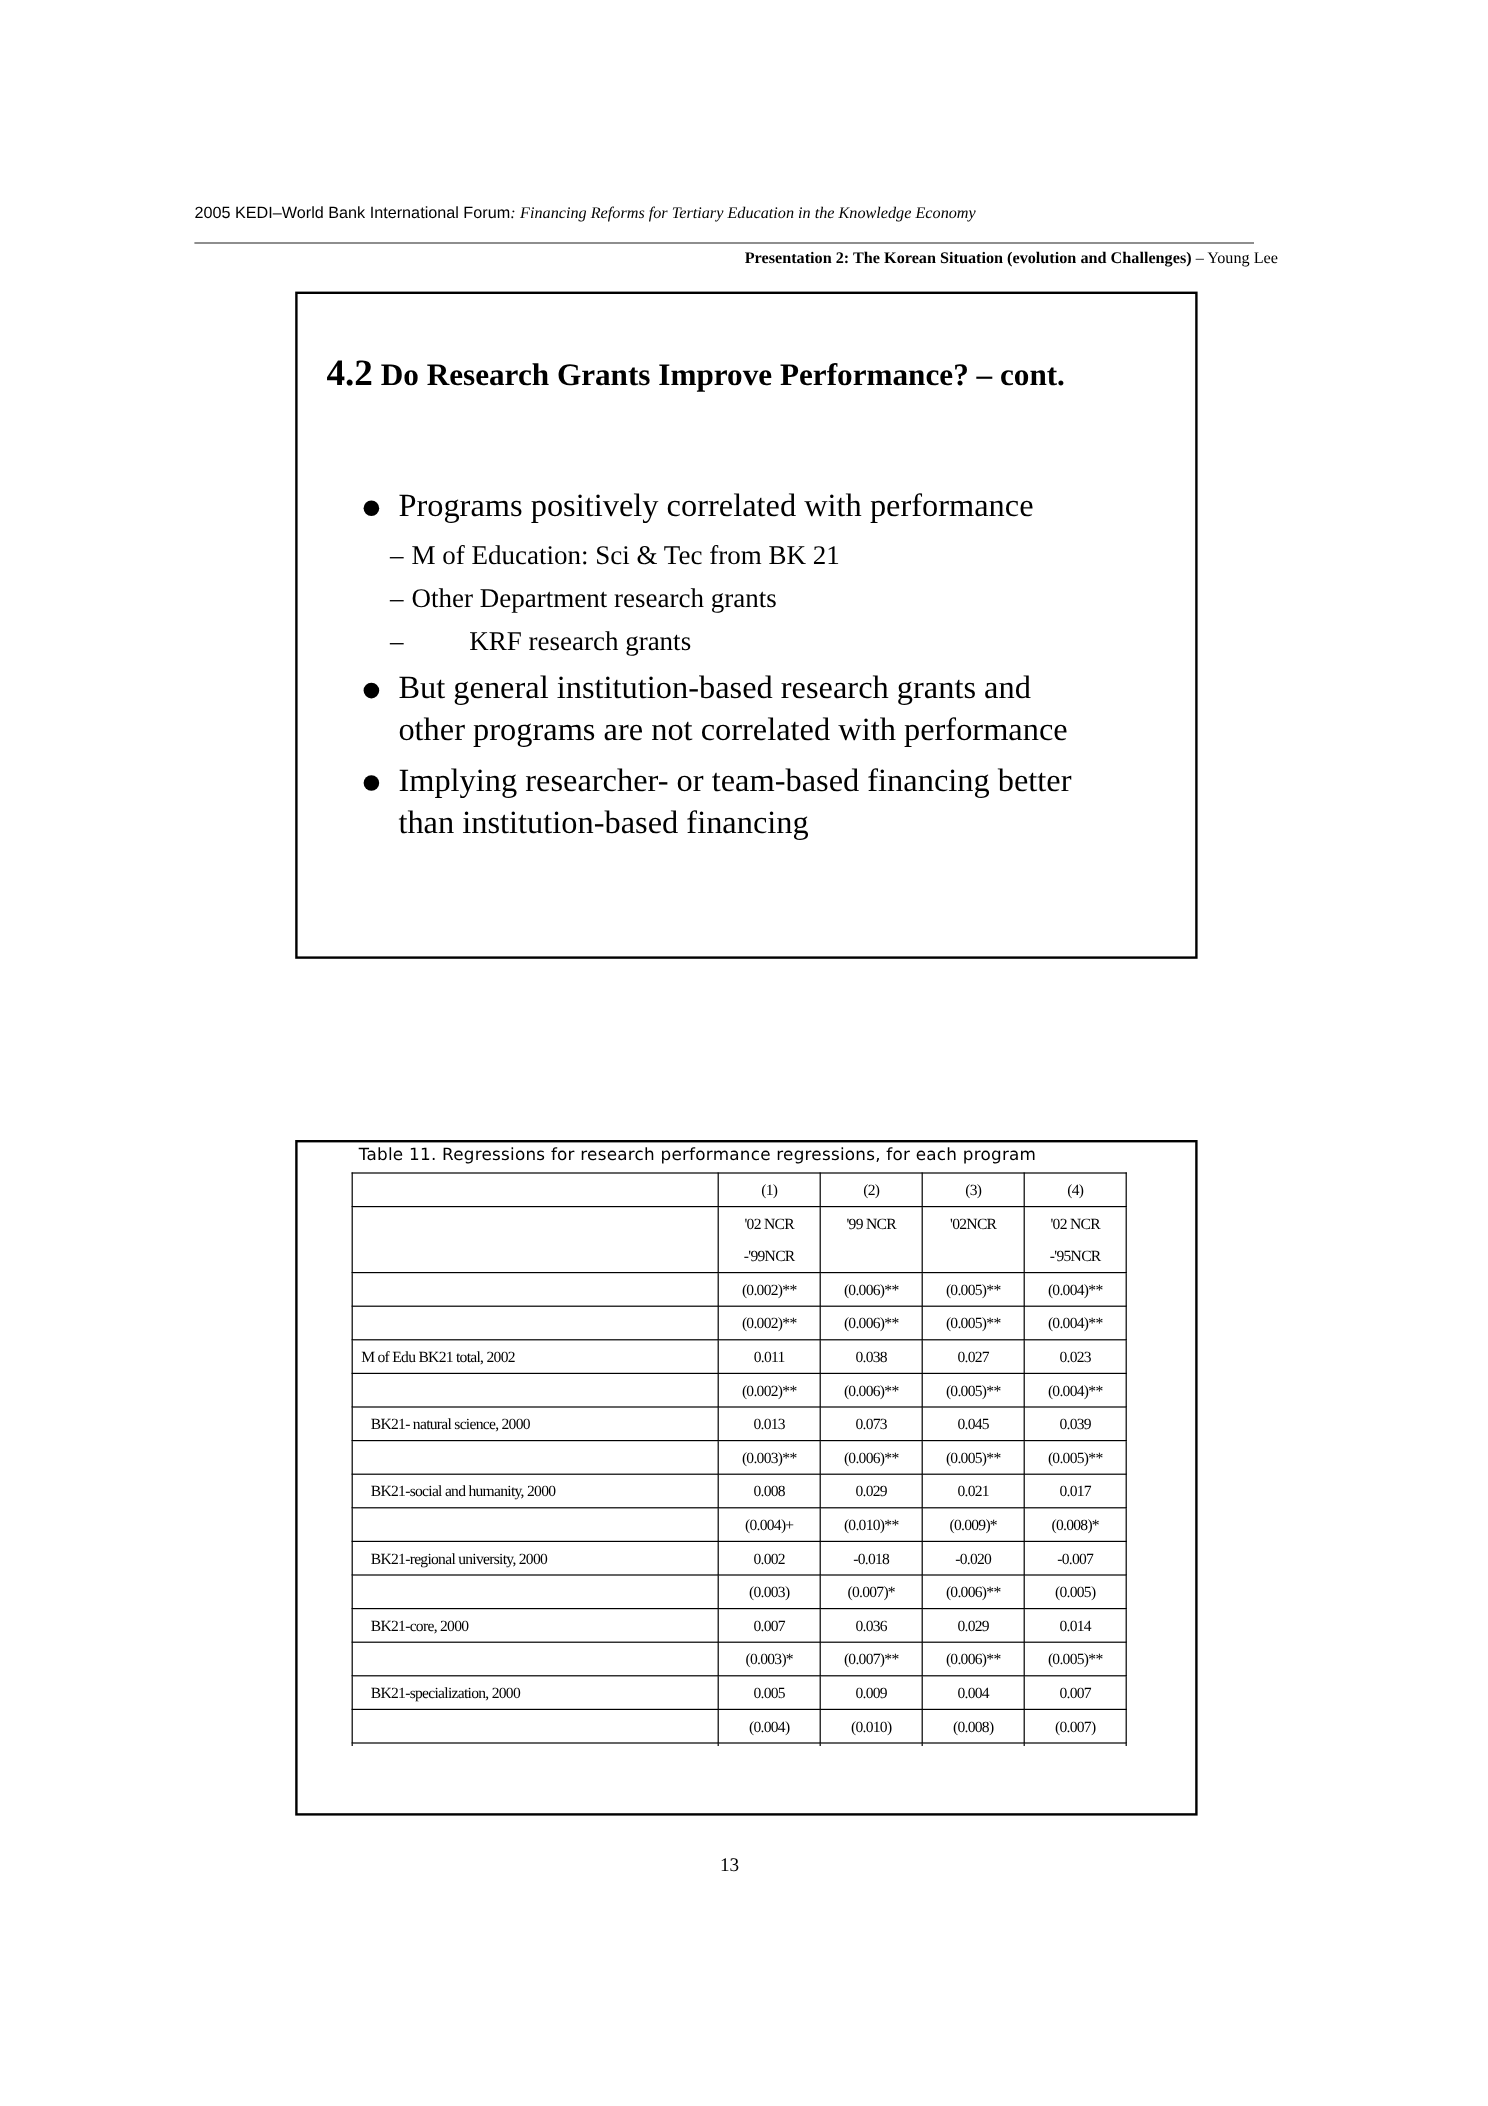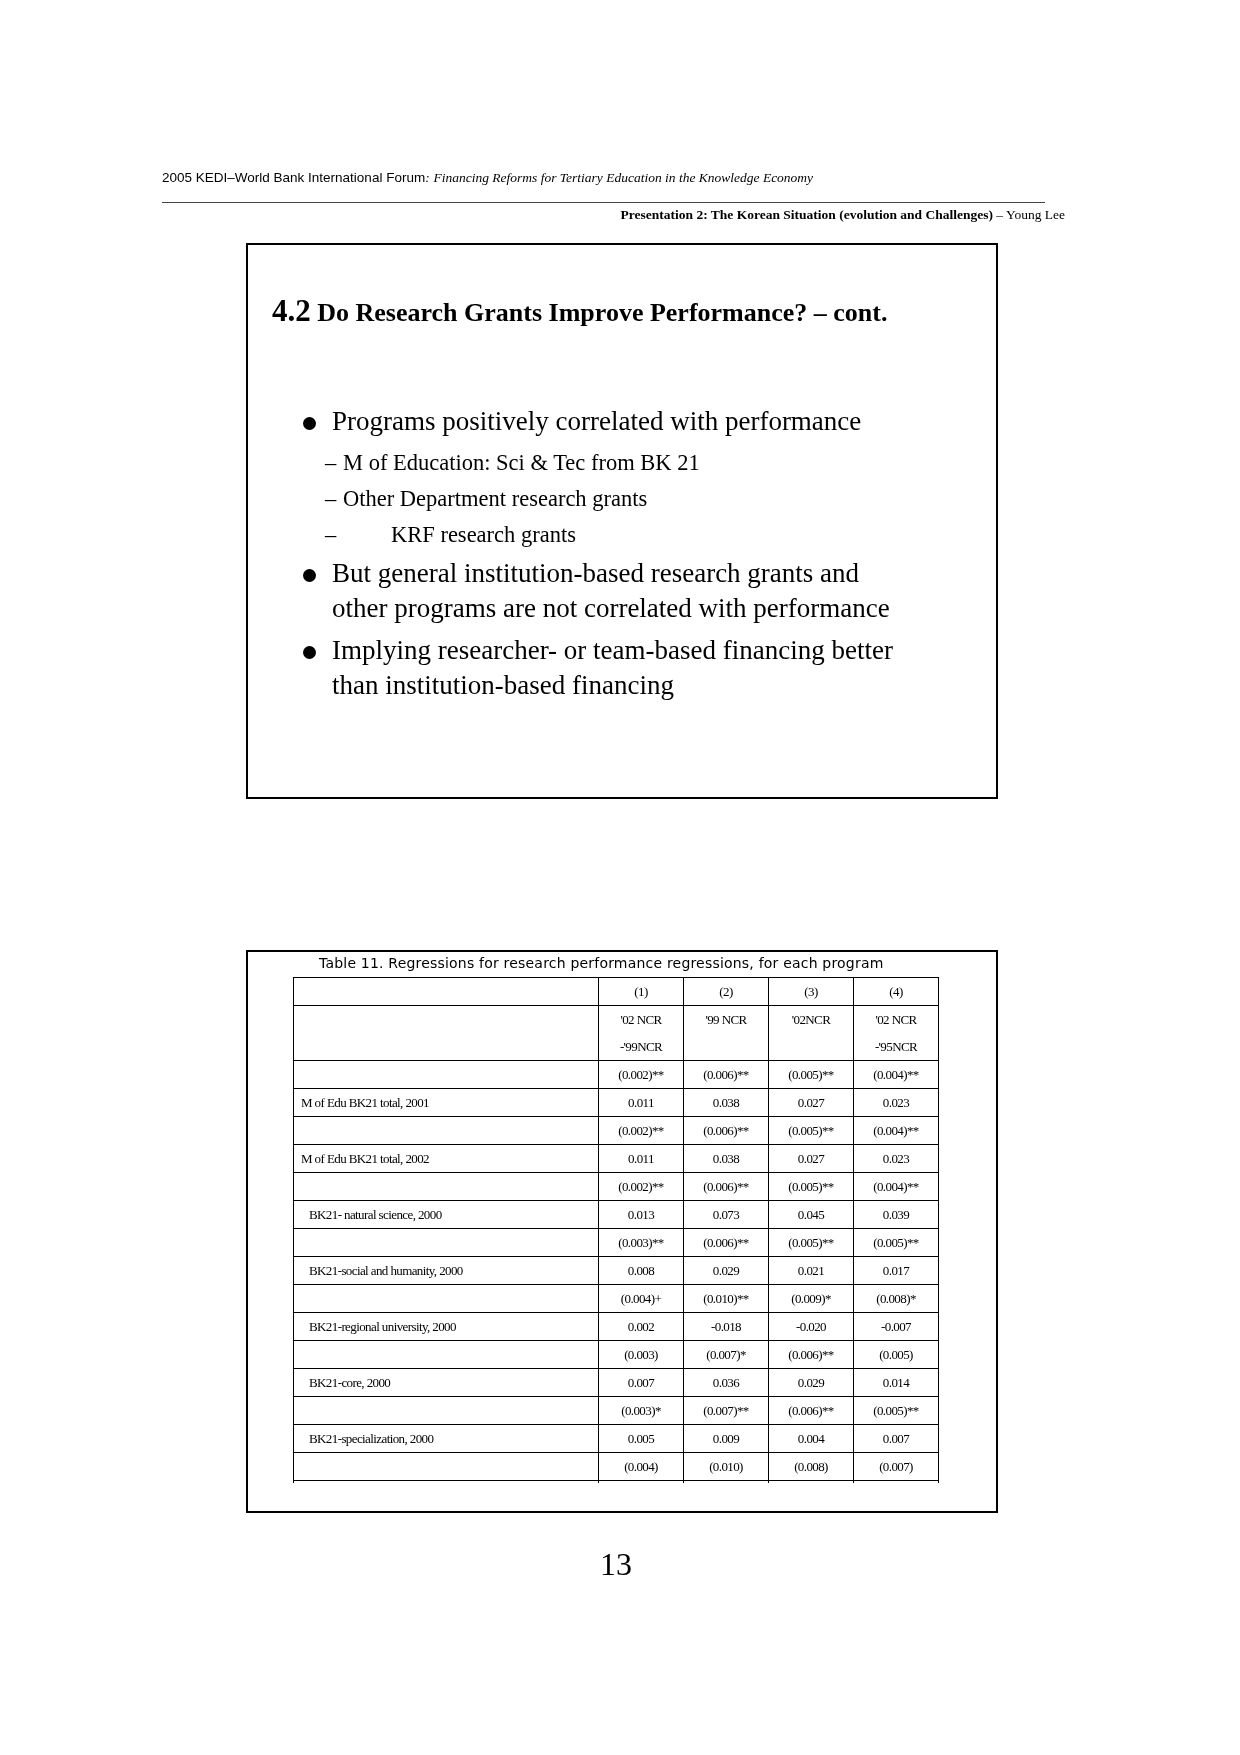--- a/index.html
+++ b/index.html
@@ -32,37 +32,37 @@
   .sub-line { font-family: "Liberation Serif", serif; font-size: 22.5px; white-space: nowrap; }
   .dot { width: 13px; height: 13px; border-radius: 50%; background: #000; }
   .dash { font-family: "Liberation Serif", serif; font-size: 22.5px; }
 
   .tbox {
     left: 246px; top: 950px; width: 752px; height: 563px;
     border: 2px solid #000; box-sizing: border-box;
   }
   .tcaption {
     left: 299px; top: 955px; white-space: nowrap;
-    font-family: "DejaVu Sans", sans-serif; font-size: 14px; letter-spacing: 0.2px; margin-left: 20px;
+    font-family: "DejaVu Sans", sans-serif; font-size: 14px; letter-spacing: 0.2px;
   }
   table.reg {
     position: absolute; left: 293px; top: 977px;
     border-collapse: collapse; table-layout: fixed;
     font-family: "Liberation Serif", serif; font-size: 13px; letter-spacing: -0.6px;
   }
   table.reg td {
     border: 1px solid #000; height: 27px; padding: 0; vertical-align: middle;
     text-align: center; white-space: nowrap; line-height: 27px;
   }
   table.reg td.lbl { text-align: left; padding-left: 7px; }
   table.reg td.lbl.ind { padding-left: 15px; }
   table.reg td.lbl.bold { font-weight: normal; }
   table.reg tr.two td { height: 54px; line-height: 27px; }
   .pageno {
-    left: 600px; top: 1546px; font-family: "Liberation Serif", serif; font-size: 32px;
+    left: 600px; top: 1546px; font-family: "Liberation Serif", serif; font-size: 16px;
   }
 </style>
 </head>
 <body>
 
 <div class="abs hdr-top">
   <span>2005 KEDI–World Bank International Forum</span><span class="ital">:</span>
   <span class="ital">Financing Reforms for Tertiary Education in the Knowledge Economy</span>
 </div>
 <div class="abs hdr-rule"></div>
@@ -135,27 +135,20 @@
         </td>
     </tr>
       <tr>
         <td class="lbl"></td>
         <td>(0.002)**</td>
         <td>(0.006)**</td>
         <td>(0.005)**</td>
         <td>(0.004)**</td>
       </tr>
       <tr>
-        <td class="lbl">M of Edu BK21 total, 2001</td>
-        <td>0.011</td>
-        <td>0.038</td>
-        <td>0.027</td>
-        <td>0.023</td>
-      </tr>
-      <tr>
         <td class="lbl"></td>
         <td>(0.002)**</td>
         <td>(0.006)**</td>
         <td>(0.005)**</td>
         <td>(0.004)**</td>
       </tr>
       <tr>
         <td class="lbl">M of Edu BK21 total, 2002</td>
         <td>0.011</td>
         <td>0.038</td>

